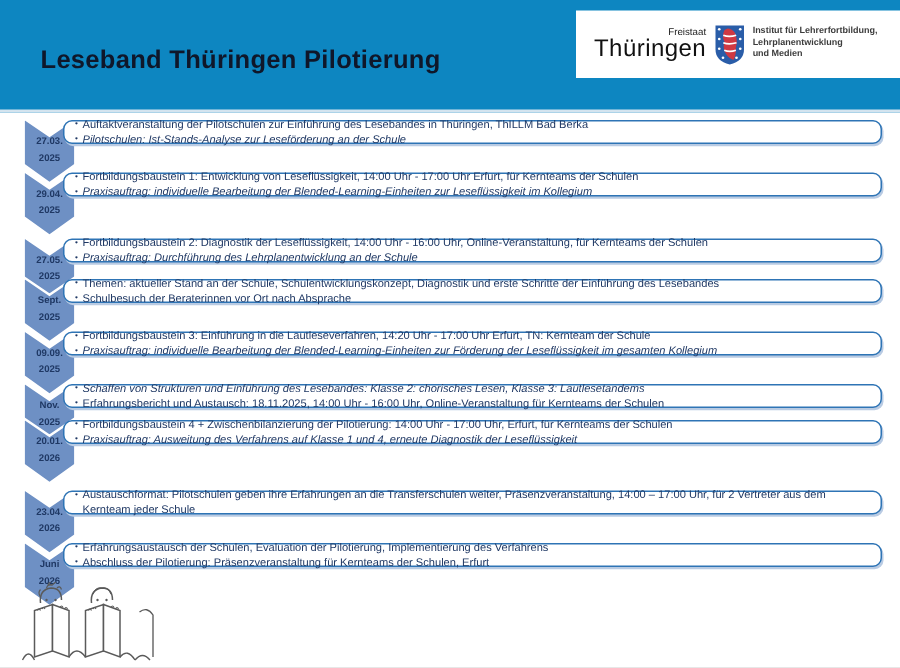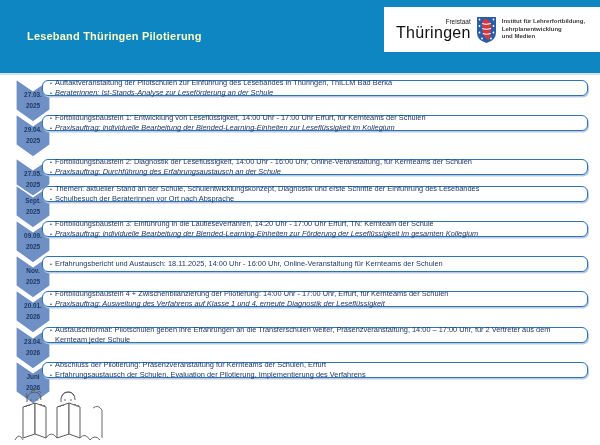--- a/index.html
+++ b/index.html
@@ -7,22 +7,22 @@
     position:relative;width:600px;height:445px;background:#ffffff;
     font-family:"Liberation Sans", sans-serif;overflow:hidden;
     box-shadow:0 0 0 1px #d0d0d0;
   }
   
   .header{
     position:absolute;left:0;top:0;width:600px;height:73px;
     background:#0d86c1;border-bottom:2px solid #d4e4ef;
   }
   .title{
-    position:absolute;left:27px;top:30px;color:#fef9c3;
-    font-size:11px;font-weight:bold;letter-spacing:.2px;white-space:nowrap;
+    position:absolute;left:27px;top:30px;color:#0f172a;
+    font-size:17px;font-weight:bold;letter-spacing:.2px;white-space:nowrap;
   }
   .logo-box{
     position:absolute;left:384px;top:7px;width:228px;height:45px;background:#ffffff;
     display:flex;align-items:center;padding:0 6px;box-sizing:border-box;
   }
   .brand{display:flex;flex-direction:column;align-items:flex-end;margin-left:6px;}
   .brand .freistaat{font-size:6.5px;color:#1a1a1a;line-height:7px;}
   .brand .thueringen{font-size:16px;color:#111111;font-weight:500;line-height:16px;letter-spacing:.3px;}
   .coat{margin:0 5px 0 5px;flex:0 0 auto;}
   .institute{display:flex;flex-direction:column;justify-content:center;}
@@ -98,21 +98,21 @@
       <div class="date1">27.03.</div>
       <div class="date2">2025</div>
     </div>
     <div class="box">
       <div class="bline">
           <span class="bullet">•</span>
           <span class="txt">Auftaktveranstaltung der Pilotschulen zur Einführung des Lesebandes in Thüringen, ThILLM Bad Berka</span>
         </div>
       <div class="bline italic">
           <span class="bullet">•</span>
-          <span class="txt">Beraterinnen: Ist-Stands-Analyse zur Leseförderung an der Schule</span>
+          <span class="txt">Pilotschulen: Ist-Stands-Analyse zur Leseförderung an der Schule</span>
         </div>
     </div>
   </div>
 
   <div class="row" style="top:115px">
     <div class="chev">
       <svg width="36" height="45" viewBox="0 0 36 45">
           <path d="M0.8,0.8 L18,12.5 L35.2,0.8 L35.2,31.8 L18,44.2 L0.8,31.8 Z" fill="#6e90c4" stroke="#ffffff" stroke-width="1.6"></path>
         </svg>
       <div class="date1">29.04.</div>
@@ -138,21 +138,21 @@
       <div class="date1">27.05.</div>
       <div class="date2">2025</div>
     </div>
     <div class="box">
       <div class="bline">
           <span class="bullet">•</span>
           <span class="txt">Fortbildungsbaustein 2: Diagnostik der Leseflüssigkeit, 14:00 Uhr - 16:00 Uhr, Online-Veranstaltung, für Kernteams der Schulen</span>
         </div>
       <div class="bline italic">
           <span class="bullet">•</span>
-          <span class="txt">Praxisauftrag: Durchführung des Erfahrungsaustausch an der Schule</span>
+          <span class="txt">Praxisauftrag: Durchführung des Lehrplanentwicklung an der Schule</span>
         </div>
     </div>
   </div>
 
   <div class="row" style="top:186px">
     <div class="chev">
       <svg width="36" height="45" viewBox="0 0 36 45">
           <path d="M0.8,0.8 L18,12.5 L35.2,0.8 L35.2,31.8 L18,44.2 L0.8,31.8 Z" fill="#6e90c4" stroke="#ffffff" stroke-width="1.6"></path>
         </svg>
       <div class="date1">Sept.</div>
@@ -192,28 +192,32 @@
 
   <div class="row" style="top:256px">
     <div class="chev">
       <svg width="36" height="45" viewBox="0 0 36 45">
           <path d="M0.8,0.8 L18,12.5 L35.2,0.8 L35.2,31.8 L18,44.2 L0.8,31.8 Z" fill="#6e90c4" stroke="#ffffff" stroke-width="1.6"></path>
         </svg>
       <div class="date1">Nov.</div>
       <div class="date2">2025</div>
     </div>
     <div class="box">
+      <div class="bline italic">
+          <span class="bullet">•</span>
+          <span class="txt">Schaffen von Strukturen und Einführung des Lesebandes: Klasse 2: chorisches Lesen, Klasse 3: Lautlesetandems</span>
+        </div>
       <div class="bline">
           <span class="bullet">•</span>
           <span class="txt">Erfahrungsbericht und Austausch: 18.11.2025, 14:00 Uhr - 16:00 Uhr, Online-Veranstaltung für Kernteams der Schulen</span>
         </div>
     </div>
   </div>
 
-  <div class="row" style="top:291px">
+  <div class="row" style="top:280px">
     <div class="chev">
       <svg width="36" height="45" viewBox="0 0 36 45">
           <path d="M0.8,0.8 L18,12.5 L35.2,0.8 L35.2,31.8 L18,44.2 L0.8,31.8 Z" fill="#6e90c4" stroke="#ffffff" stroke-width="1.6"></path>
         </svg>
       <div class="date1">20.01.</div>
       <div class="date2">2026</div>
     </div>
     <div class="box">
       <div class="bline">
           <span class="bullet">•</span>
@@ -246,25 +250,25 @@
     <div class="chev">
       <svg width="36" height="45" viewBox="0 0 36 45">
           <path d="M0.8,0.8 L18,12.5 L35.2,0.8 L35.2,31.8 L18,44.2 L0.8,31.8 Z" fill="#6e90c4" stroke="#ffffff" stroke-width="1.6"></path>
         </svg>
       <div class="date1">Juni</div>
       <div class="date2">2026</div>
     </div>
     <div class="box">
       <div class="bline">
           <span class="bullet">•</span>
+          <span class="txt">Erfahrungsaustausch der Schulen, Evaluation der Pilotierung, Implementierung des Verfahrens</span>
+        </div>
+      <div class="bline">
+          <span class="bullet">•</span>
           <span class="txt">Abschluss der Pilotierung: Präsenzveranstaltung für Kernteams der Schulen, Erfurt</span>
-        </div>
-      <div class="bline">
-          <span class="bullet">•</span>
-          <span class="txt">Erfahrungsaustausch der Schulen, Evaluation der Pilotierung, Implementierung des Verfahrens</span>
         </div>
     </div>
   </div>
 
   <svg class="clipart" width="95" height="55" viewBox="0 0 95 55" fill="none" stroke="#5a5a5a" stroke-width="1">
 
     <path d="M13,50 L13,19 L25,15 L25,46 Z" fill="#ffffff"></path>
     <path d="M25,15 L36,19 L36,50 L25,46 Z" fill="#ffffff"></path>
 
     <path d="M17,14 Q16,5 24,4 Q31,4 31,12"></path>

